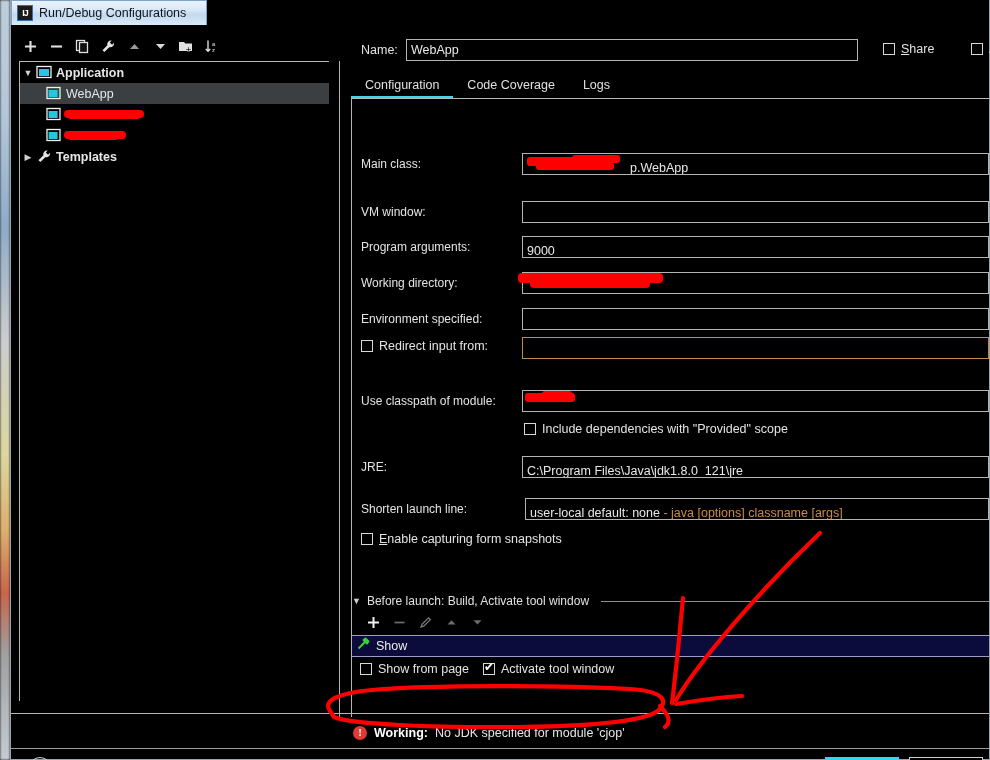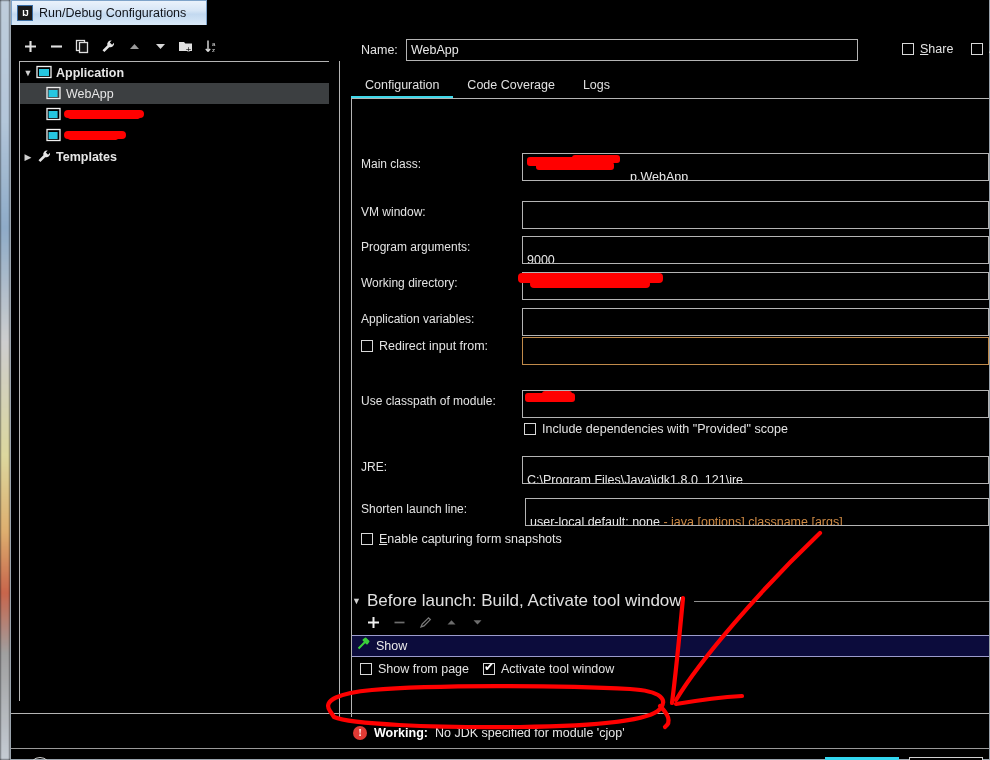--- a/index.html
+++ b/index.html
@@ -143,21 +143,21 @@
     position: relative; flex: 0 0 auto;
   }
   .cbx.checked::after {
     content: "✔"; position: absolute; left: 0px; top: -4px;
     color: #ffffff; font-size: 12px; line-height: 14px;
   }
   .cb-item { display: flex; align-items: center; gap: 6px; }
   .cb-item .lbl { white-space: nowrap; }
   .u { text-decoration: underline; }
 
-  .share-box { position: absolute; left: 551px; top: 3px; }
+  .share-box { position: absolute; left: 532px; top: 3px; }
   .allow-box { position: absolute; left: 620px; top: 3px; }
 
   
   .tabs {
     position: absolute; left: 10px; top: 46px; width: 638px; height: 28px;
     display: flex; align-items: flex-end; gap: 0px;
   }
   .tab {
     padding: 3px 14px 7px 14px; color: #e0e0e0; font-size: 12.5px;
     position: relative; white-space: nowrap;
@@ -174,31 +174,31 @@
     position: absolute; left: 10px; top: 73px; width: 1px; height: 619px;
     background: #b4b4b4;
   }
 
   
   .form { position: absolute; left: 11px; top: 74px; width: 637px; height: 618px; }
   .flabel { position: absolute; color: #e3e3e3; font-size: 12px; white-space: nowrap; }
   .finput {
     position: absolute; height: 22px; background: #000;
     border: 1px solid #b4b4b4; color: #e8e8e8; font-size: 12.5px;
-    padding: 13px 4px; line-height: 20px; overflow: hidden; white-space: nowrap;
+    padding: 4px 4px; line-height: 20px; overflow: hidden; white-space: nowrap;
     font-family: "Liberation Sans", sans-serif; outline: none;
   }
   .finput.disabled { border-color: #c08a4a; }
   .hint { color: #cf8a44; }
 
   
   .bl-header { position: absolute; left: 0px; top: 494px; width: 637px; height: 16px;
     display: flex; align-items: center; gap: 6px; }
   .bl-tri { color: #d0d0d0; font-size: 9px; }
-  .bl-title { color: #e0e0e0; font-size: 17px; white-space: nowrap; }
+  .bl-title { color: #e0e0e0; font-size: 12px; white-space: nowrap; }
   .bl-rule { flex: 1; height: 1px; background: #8f8f8f; margin-left: 6px; }
 
   .bl-toolbar { position: absolute; left: 8px; top: 512px; display: flex; align-items: center; }
   .bl-tb { width: 26px; height: 22px; display: flex; align-items: center; justify-content: center; }
 
   .bl-list {
     position: absolute; left: 0px; top: 536px; width: 637px; height: 22px;
     background: #0c0c3c; border-top: 1px solid #9c9ccc; border-bottom: 1px solid #9c9ccc;
     display: flex; align-items: center; padding-left: 4px; gap: 6px;
   }
@@ -403,21 +403,21 @@
             <div class="redact" style="left: 184px; top: 63px; width: 78px; height: 8px; border-radius: 3px;"></div>
             <div class="redact" style="left: 220px; top: 56px; width: 48px; height: 8px; border-radius: 3px;"></div>
             <div class="flabel" style="left: 9px; top: 106px;">VM window:</div>
             <div class="finput" style="left: 170px; top: 102px; width: 467px;"></div>
             <div class="flabel" style="left: 9px; top: 141px;">Program arguments:</div>
             <div class="finput" style="left: 170px; top: 137px; width: 467px;">9000</div>
             <div class="flabel" style="left: 9px; top: 177px;">Working directory:</div>
             <div class="finput" style="left: 170px; top: 173px; width: 467px;"></div>
             <div class="redact" style="left: 166px; top: 174px; width: 145px; height: 10px; border-radius: 4px;"></div>
             <div class="redact" style="left: 178px; top: 181px; width: 120px; height: 8px; border-radius: 4px;"></div>
-            <div class="flabel" style="left: 9px; top: 213px;">Application variables:</div>
+            <div class="flabel" style="left: 9px; top: 213px;">Environment specified:</div>
             <div class="finput" style="left: 170px; top: 209px; width: 467px;"></div>
             <div class="cb-item" style="position: absolute; left: 9px; top: 240px;">
               <span class="cbx"></span>
               <span class="lbl">Redirect input from:</span>
             </div>
             <div class="finput disabled" style="left: 170px; top: 238px; width: 467px;"></div>
             <div class="flabel" style="left: 9px; top: 295px;">Use classpath of module:</div>
             <div class="finput" style="left: 170px; top: 291px; width: 467px;"></div>
             <div class="redact" style="left: 173px; top: 294px; width: 50px; height: 9px; border-radius: 3px;"></div>
             <div class="redact" style="left: 190px; top: 292px; width: 30px; height: 7px; border-radius: 3px;"></div>

